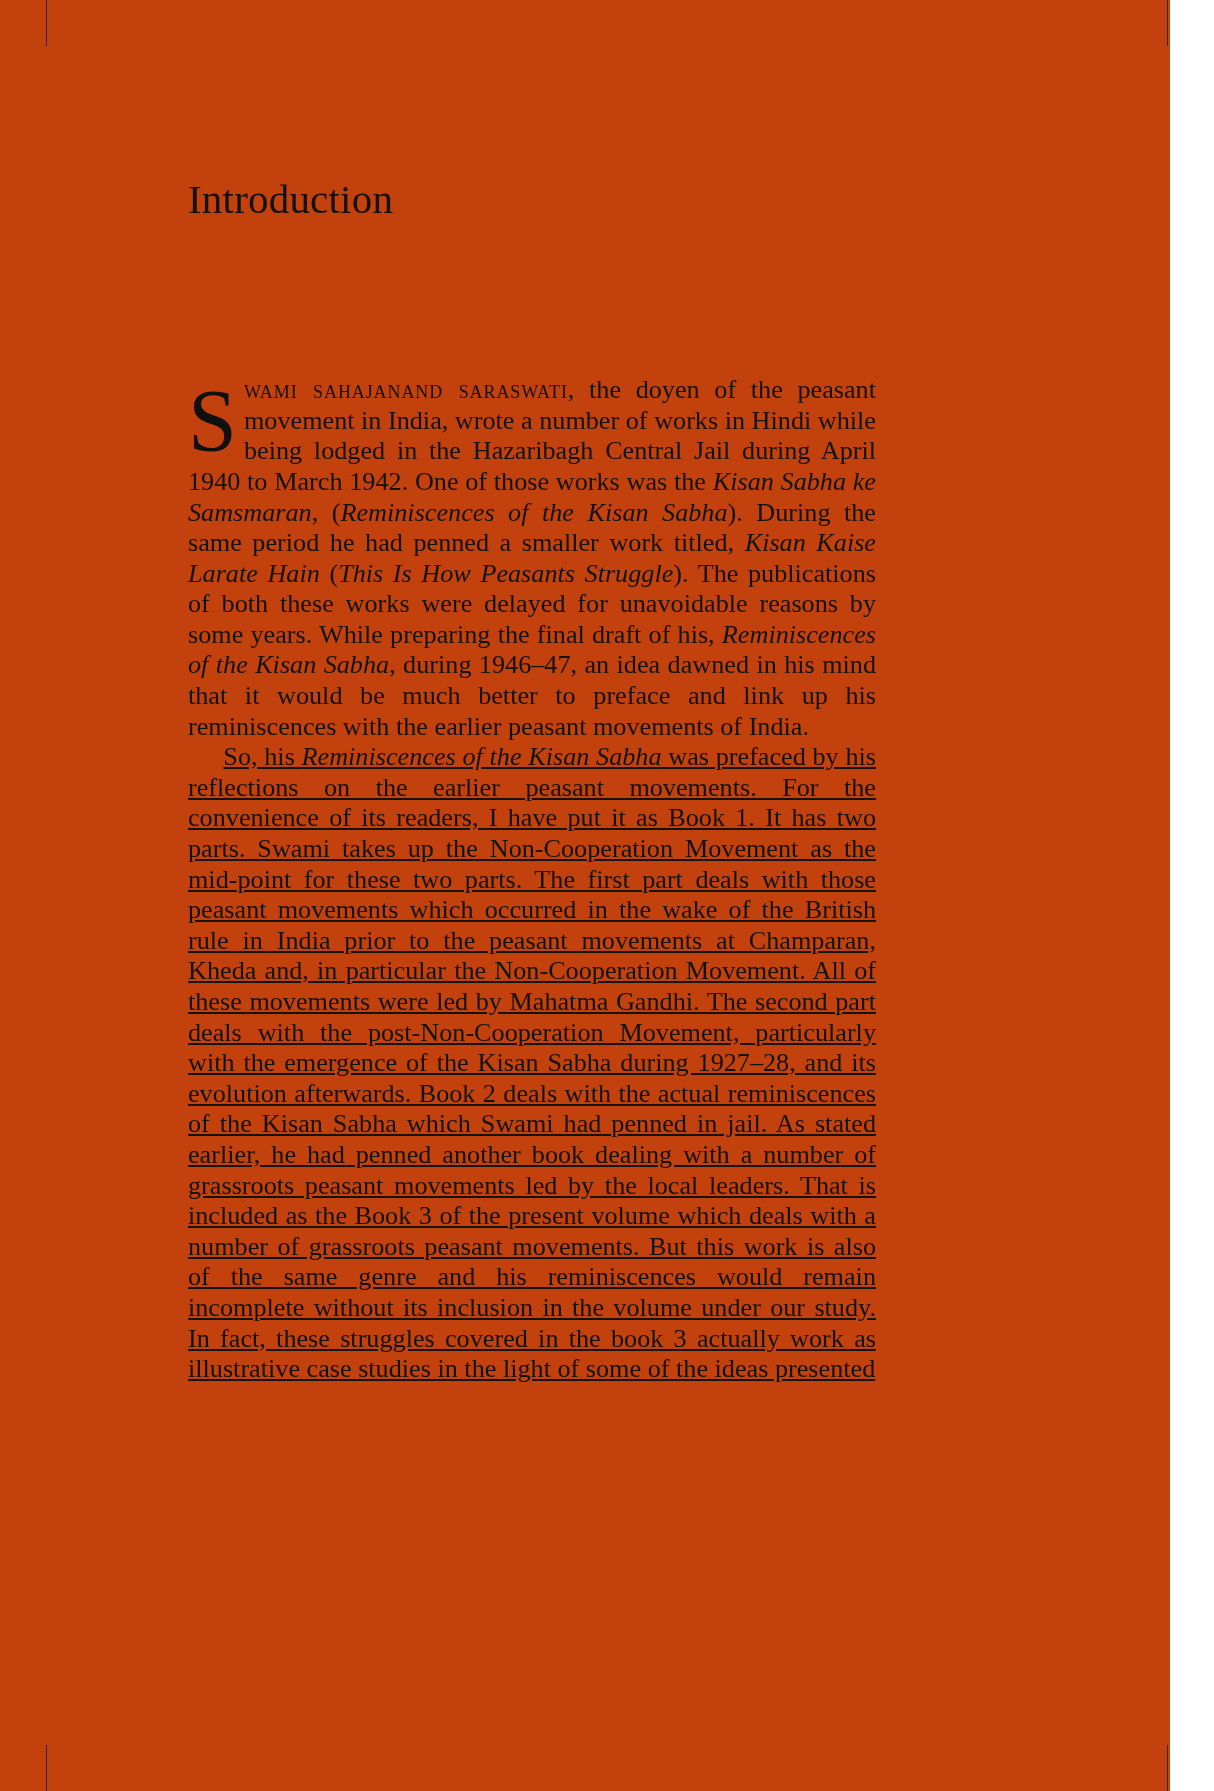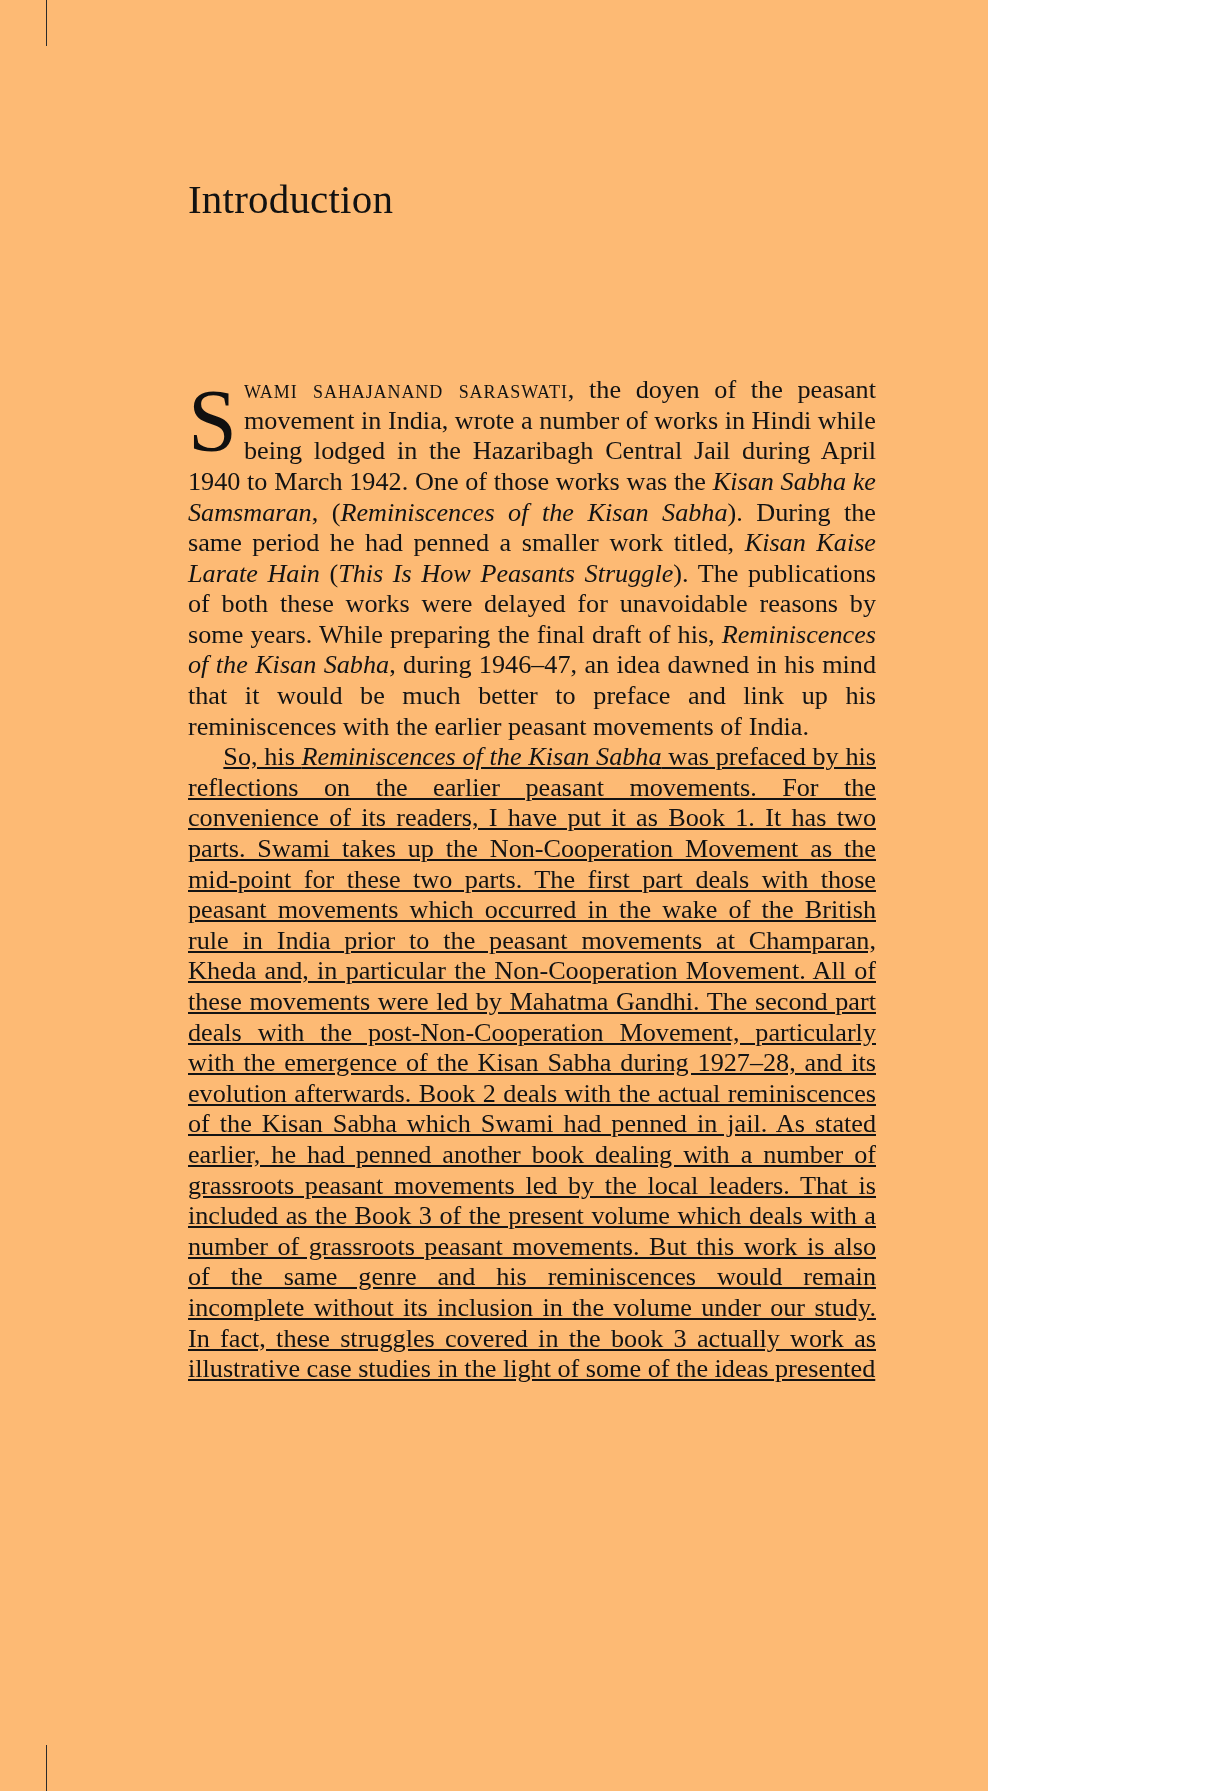--- a/index.html
+++ b/index.html
@@ -2,23 +2,23 @@
 <html><head>
 <meta charset="utf-8">
 <style>
   html, body {
     margin: 0;
     padding: 0;
     background: #ffffff;
   }
   .page {
     position: relative;
-    width: 988px;
+    width: 1170px;
     height: 1791px;
-    background: #fdba74;
+    background: #c2410c;
     overflow: hidden;
     font-family: "Liberation Serif", "DejaVu Serif", serif;
     color: #1a1a1a;
   }
 
   
   .crop {
     position: absolute;
     background: #2b2b2b;
   }

